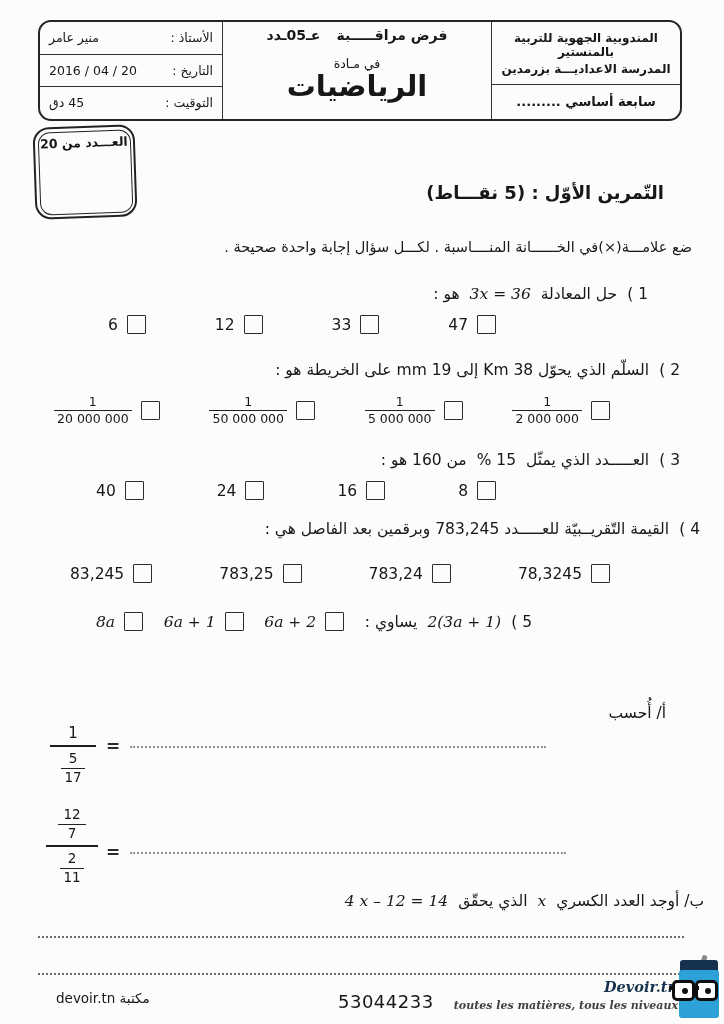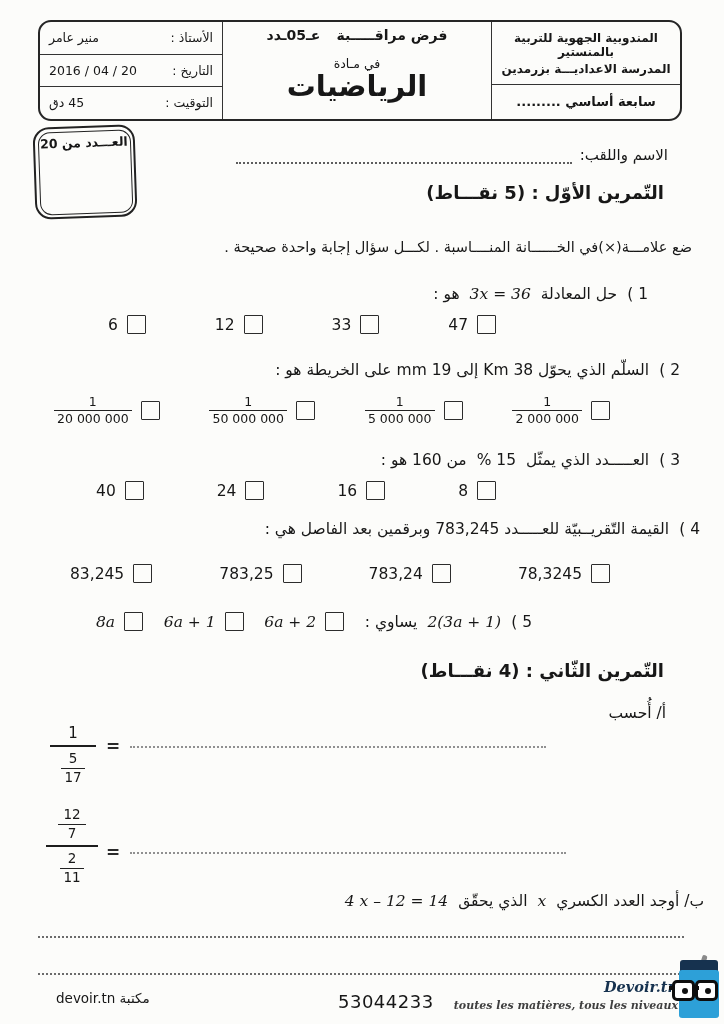--- a/index.html
+++ b/index.html
@@ -122,24 +122,20 @@
         <span>المدرسة الاعداديـــة بزرمدين</span>
       </div>
       <div class="school-class">سابعة أساسي .........</div>
     </div>
   </div>
 
   <div class="score-box">
     <div class="score-inner">العـــدد من 20</div>
   </div>
 
-  <div class="name-line">
-    <span>الاسم واللقب:</span>
-    <span class="dotfill"></span>
-  </div>
 
   <div class="ex-title" style="top:182px;right:60px;">التّمرين الأوّل : (5 نقـــاط)</div>
   <div class="rtl-line" style="top:239px;right:32px;font-size:14.5px;">ضع علامـــة(×)في الخــــــانة المنــــاسبة . لكـــل سؤال إجابة واحدة صحيحة .</div>
 
   <div class="qline" style="top:285px;right:76px;">
     <span class="qnum">( 1</span>
     <span>حل المعادلة</span>
     <span class="math">3x = 36</span>
     <span>هو :</span>
   </div>
@@ -258,21 +254,20 @@
     <span class="opt">
         <span class="opt-val math">6a + 1</span>
         <span class="checkbox"></span>
       </span>
     <span class="opt">
         <span class="opt-val math">8a</span>
         <span class="checkbox"></span>
       </span>
   </div>
 
-  <div class="ex-title" style="top:660px;right:60px;">التّمرين الثّاني : (4 نقـــاط)</div>
   <div class="rtl-line" style="top:704px;right:58px;">أ/ أُحسب</div>
 
   <div class="bigfrac" style="left:44px;top:724px;width:58px;">
     <div class="bf-top">1</div>
     <div class="bf-bar" style="width:46px;"></div>
     <span class="sf"><span class="sf-n">5</span><span class="sf-d">17</span></span>
   </div>
   <span class="eq" style="left:106px;top:736px;">=</span>
   <div class="dots" style="left:130px;top:746px;width:416px;"></div>
 

